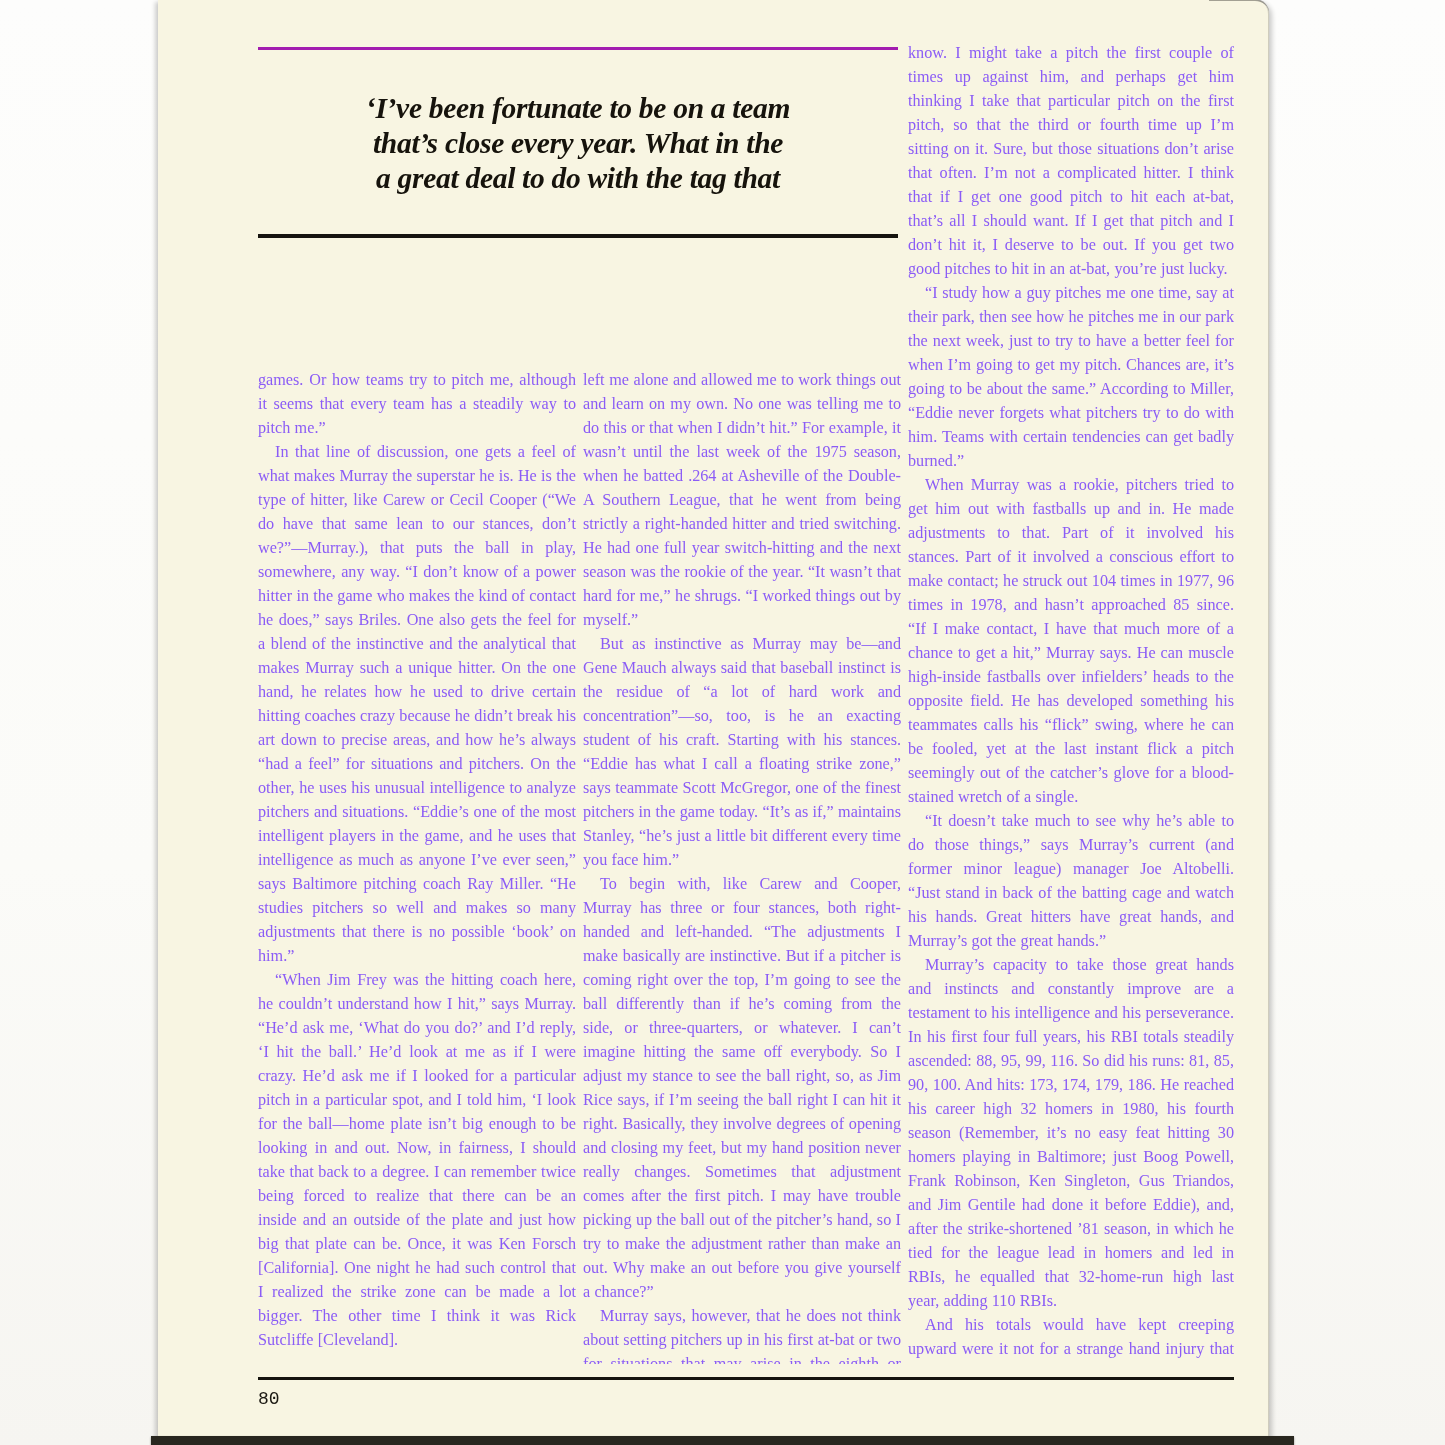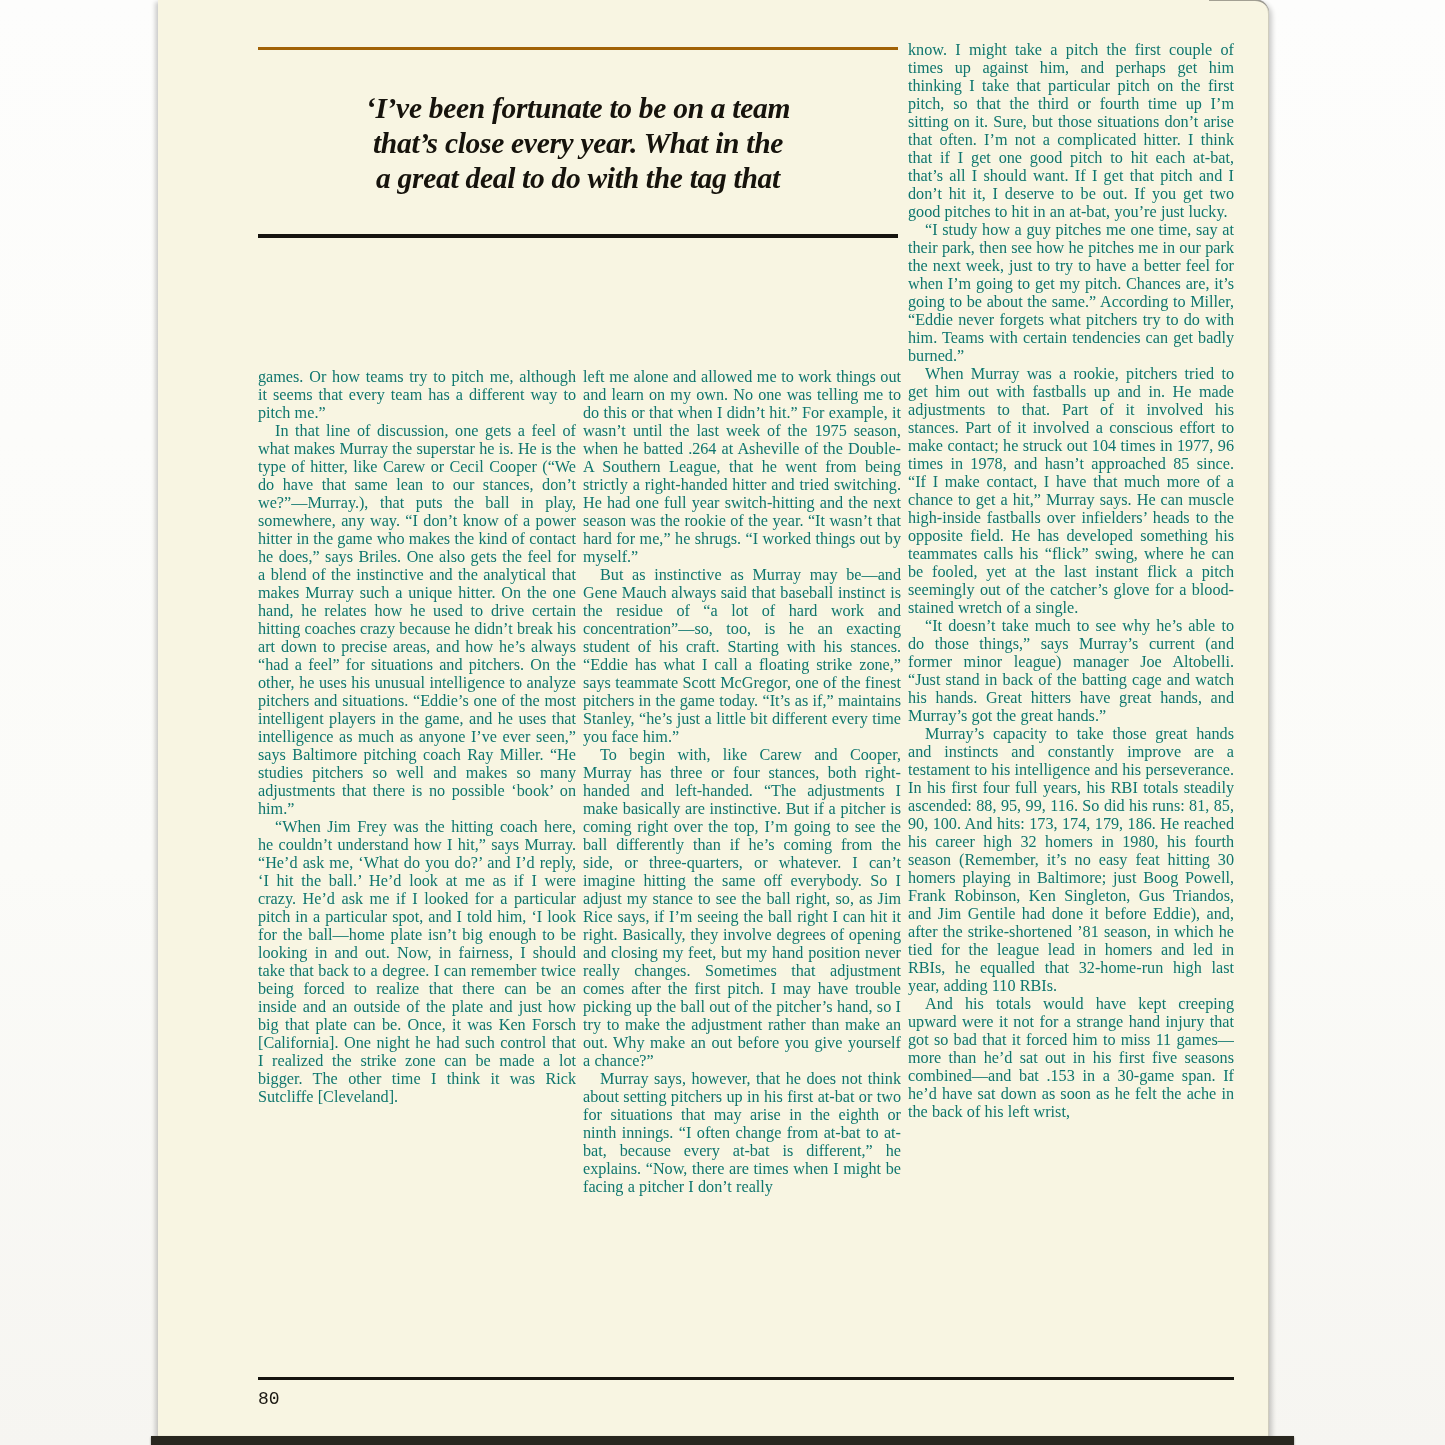--- a/index.html
+++ b/index.html
@@ -35,41 +35,41 @@
     height: 9px;
     background: #29271f;
     box-shadow: 0 1px 2px rgba(0,0,0,0.4);
   }
   
   .quote-block {
     position: absolute;
     left: 100px;
     top: 47px;
     width: 632px;
-    border-top: 3px solid #a16207;
+    border-top: 3px solid #a21caf;
     border-bottom: 4px solid #16140f;
     padding: 41px 4px 38px 4px;
   }
   .quote-line {
     font-style: italic;
     font-weight: 600;
     font-size: 29.5px;
     line-height: 35px;
     letter-spacing: -0.3px;
     text-align: center;
     color: #16130c;
     white-space: nowrap;
   }
   
   .col {
     position: absolute;
     font-size: 16.2px;
-    line-height: 18px;
+    line-height: 24px;
     text-align: justify;
-    color: #0f766e;
+    color: #8b5cf6;
     overflow: hidden;
     hyphens: auto;
     -webkit-hyphens: auto;
     word-spacing: 0.2px;
   }
   .col p { margin: 0; }
   .col p.indent { text-indent: 17px; }
   #col-1 { left: 100px; top: 368px; width: 318px; height: 996px; }
   #col-2 { left: 425px; top: 368px; width: 318px; height: 996px; }
   #col-3 { left: 750px; top: 41px;  width: 326px; height: 1323px; }
@@ -118,21 +118,21 @@
 <div class="page">
   <div class="corner-shade"></div>
 
   <div class="quote-block">
     <div class="quote-line">‘I’ve been fortunate to be on a team</div>
     <div class="quote-line">that’s close every year. What in the</div>
     <div class="quote-line">a great deal to do with the tag that</div>
   </div>
 
   <div class="col" id="col-1">
-    <p>games. Or how teams try to pitch me, although it seems that every team has a different way to pitch me.”</p>
+    <p>games. Or how teams try to pitch me, although it seems that every team has a steadily way to pitch me.”</p>
     <p class="indent">In that line of discussion, one gets a feel of what makes Murray the superstar he is. He is the type of hitter, like Carew or Cecil Cooper (“We do have that same lean to our stances, don’t we?”—Murray.), that puts the ball in play, somewhere, any way. “I don’t know of a power hitter in the game who makes the kind of contact he does,” says Briles. One also gets the feel for a blend of the instinctive and the analytical that makes Murray such a unique hitter. On the one hand, he relates how he used to drive certain hitting coaches crazy because he didn’t break his art down to precise areas, and how he’s always “had a feel” for situations and pitchers. On the other, he uses his unusual intelligence to analyze pitchers and situations. “Eddie’s one of the most intelligent players in the game, and he uses that intelligence as much as anyone I’ve ever seen,” says Baltimore pitching coach Ray Miller. “He studies pitchers so well and makes so many adjustments that there is no possible ‘book’ on him.”</p>
     <p class="indent">“When Jim Frey was the hitting coach here, he couldn’t understand how I hit,” says Murray. “He’d ask me, ‘What do you do?’ and I’d reply, ‘I hit the ball.’ He’d look at me as if I were crazy. He’d ask me if I looked for a particular pitch in a particular spot, and I told him, ‘I look for the ball—home plate isn’t big enough to be looking in and out. Now, in fairness, I should take that back to a degree. I can remember twice being forced to realize that there can be an inside and an outside of the plate and just how big that plate can be. Once, it was Ken Forsch [California]. One night he had such control that I realized the strike zone can be made a lot bigger. The other time I think it was Rick Sutcliffe [Cleveland].</p>
   </div>
 
   <div class="col" id="col-2">
     <p>left me alone and allowed me to work things out and learn on my own. No one was telling me to do this or that when I didn’t hit.” For example, it wasn’t until the last week of the 1975 season, when he batted .264 at Asheville of the Double-A Southern League, that he went from being strictly a right-handed hitter and tried switching. He had one full year switch-hitting and the next season was the rookie of the year. “It wasn’t that hard for me,” he shrugs. “I worked things out by myself.”</p>
     <p class="indent">But as instinctive as Murray may be—and Gene Mauch always said that baseball instinct is the residue of “a lot of hard work and concentration”—so, too, is he an exacting student of his craft. Starting with his stances. “Eddie has what I call a floating strike zone,” says teammate Scott McGregor, one of the finest pitchers in the game today. “It’s as if,” maintains Stanley, “he’s just a little bit different every time you face him.”</p>
     <p class="indent">To begin with, like Carew and Cooper, Murray has three or four stances, both right-handed and left-handed. “The adjustments I make basically are instinctive. But if a pitcher is coming right over the top, I’m going to see the ball differently than if he’s coming from the side, or three-quarters, or whatever. I can’t imagine hitting the same off everybody. So I adjust my stance to see the ball right, so, as Jim Rice says, if I’m seeing the ball right I can hit it right. Basically, they involve degrees of opening and closing my feet, but my hand position never really changes. Sometimes that adjustment comes after the first pitch. I may have trouble picking up the ball out of the pitcher’s hand, so I try to make the adjustment rather than make an out. Why make an out before you give yourself a chance?”</p>
     <p class="indent">Murray says, however, that he does not think about setting pitchers up in his first at-bat or two for situations that may arise in the eighth or ninth innings. “I often change from at-bat to at-bat, because every at-bat is different,” he explains. “Now, there are times when I might be facing a pitcher I don’t really</p>
   </div>

